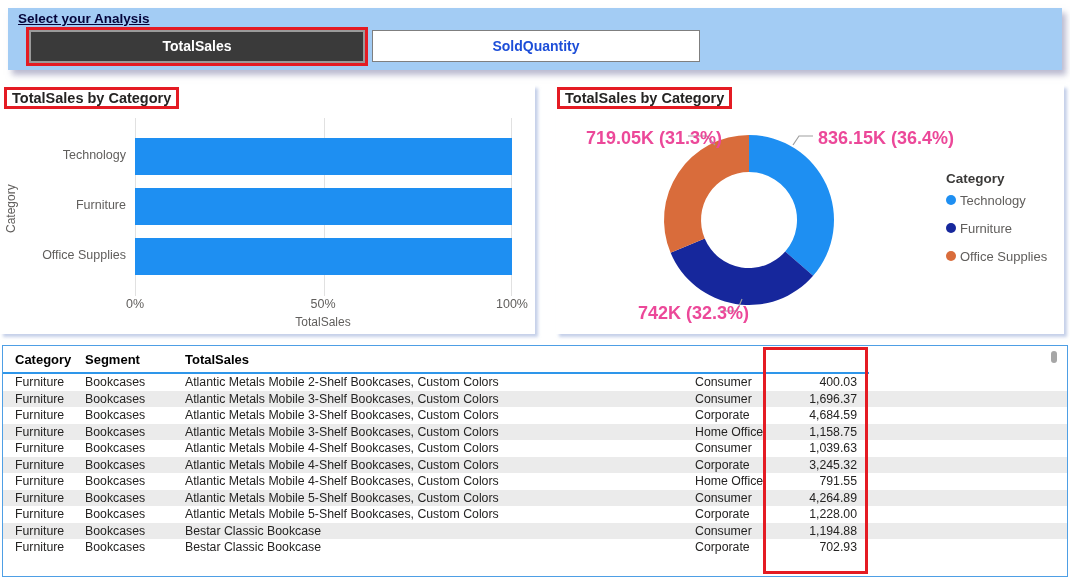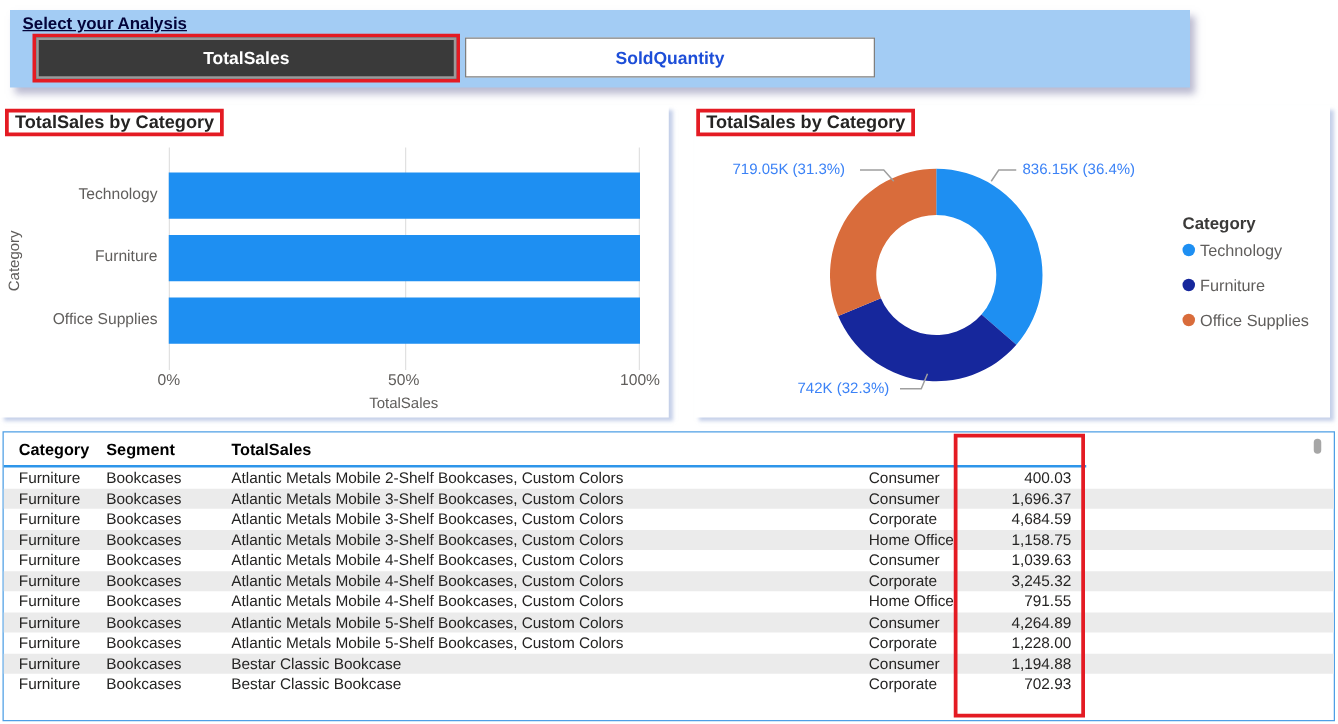--- a/index.html
+++ b/index.html
@@ -1,21 +1,21 @@
 <!DOCTYPE html>
 <html><head>
 <meta charset="utf-8">
 <style>
   * { margin:0; padding:0; box-sizing:border-box; }
   html,body { background:#fff; }
   body { font-family:"Liberation Sans","DejaVu Sans",sans-serif; width:1070px; height:579px; position:relative; overflow:hidden; }
   .abs { position:absolute; }
 
   
-  .panel { left:8px; top:8px; width:944px; height:62px; background:#A3CCF4;
+  .panel { left:8px; top:8px; width:1054px; height:62px; background:#A3CCF4;
            box-shadow:4px 5px 6px rgba(130,130,170,.55); }
   .panel-label { left:10px; top:3px; font-size:13.5px; font-weight:bold; color:#04043a;
                  text-decoration:underline; }
   .red-wrap { left:18px; top:19px; width:342px; height:39px; border:3px solid #E41B23; }
   .btn-dark { width:100%; height:100%; background:#3A3A3A; border:2px solid #9a9a9a;
               color:#fff; font-weight:bold; font-size:14px; text-align:center; line-height:29px; cursor:pointer; }
   .btn-light { top:22px; height:32px; background:#fff; border:1px solid #7f7f7f;
                color:#1d4ed8; font-weight:bold; font-size:14px; text-align:center; line-height:30px; cursor:pointer; }
   .btn-sold { left:364px; width:328px; }
   .btn-profit { left:698px; width:333px; }
@@ -31,21 +31,21 @@
   .plot { left:135px; top:33px; width:377px; height:178px; }
   .gridline { position:absolute; top:0; width:1px; height:100%; background:#E1E1E1; }
   .bar { position:absolute; height:37px; background:#1E8FF2; }
   .ylab { position:absolute; left:0; width:126px; text-align:right; font-size:12.5px; color:#605E5C; }
   .xtick { position:absolute; top:212px; transform:translateX(-50%); font-size:12.5px; color:#605E5C; }
   .axis-title { position:absolute; font-size:12px; color:#605E5C; }
   .x-axis-title { left:323px; top:230px; transform:translateX(-50%); }
   .y-axis-title { left:4px; top:148px; transform:rotate(-90deg); transform-origin:left top; }
 
   
-  .donut-label { position:absolute; font-size:12px; color:#3b82f6; white-space:nowrap; }
+  .donut-label { position:absolute; font-size:18px; color:#ec4899; white-space:nowrap;font-weight:bold; }
   .legend-title { position:absolute; left:390px; top:86px; font-size:13.5px; font-weight:bold; color:#3b3a39; }
   .legend-item { position:absolute; left:390px; height:20px; display:flex; align-items:center; cursor:pointer; }
   .legend-dot { width:10px; height:10px; border-radius:50%; margin-right:4px; flex:none; }
   .legend-text { font-size:13px; color:#605E5C; white-space:nowrap; }
 
   
   .table-card { left:2px; top:345px; width:1066px; height:232px; background:#fff;
                 border:1px solid #4E9FE5; }
   .tgrid { display:grid; grid-template-columns:70px 100px 510px 76px 92px 1fr; padding-left:12px; }
   .thead { height:28px; line-height:28px; font-size:13px; font-weight:bold; color:#000; position:relative; }

